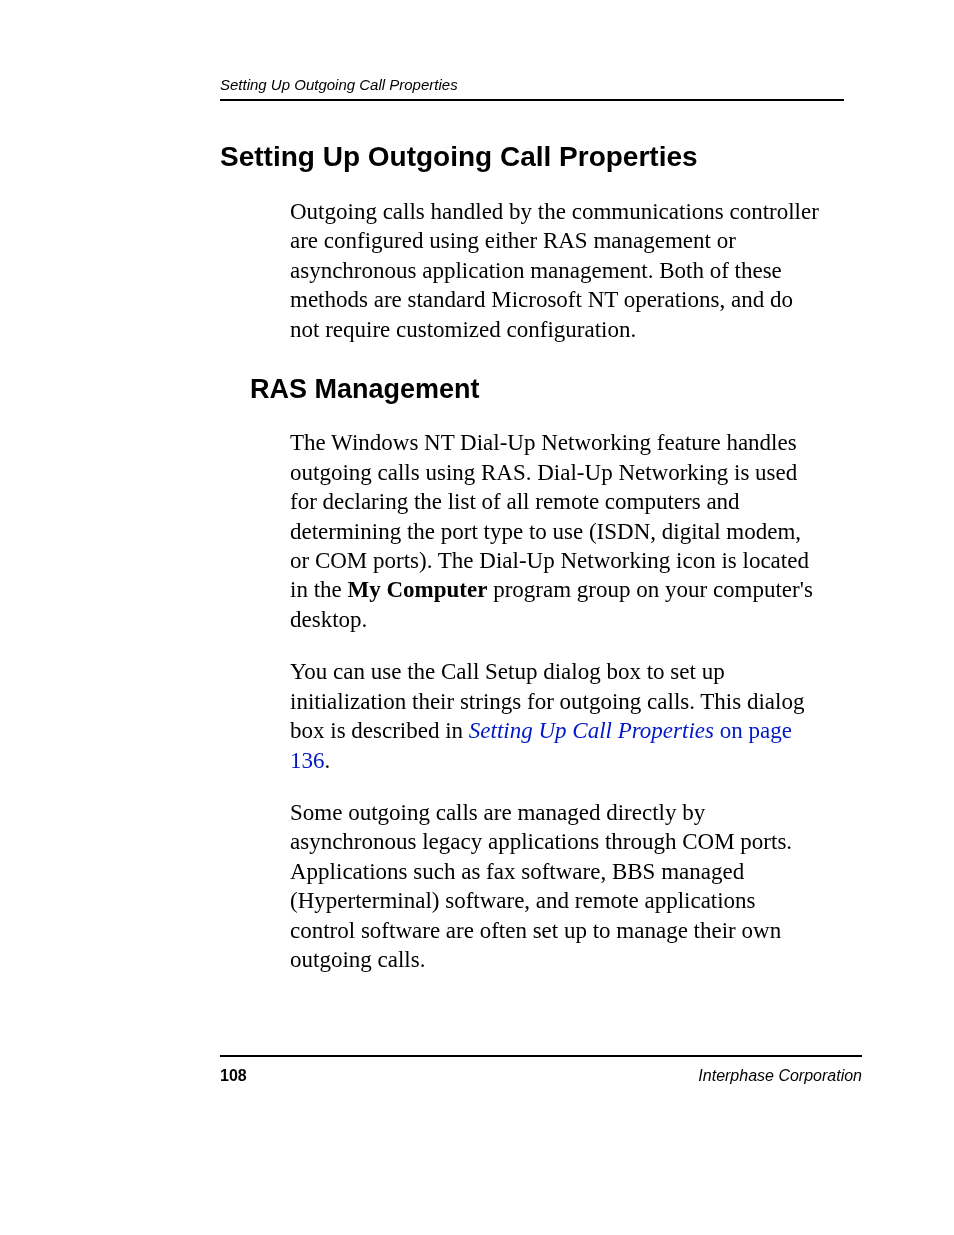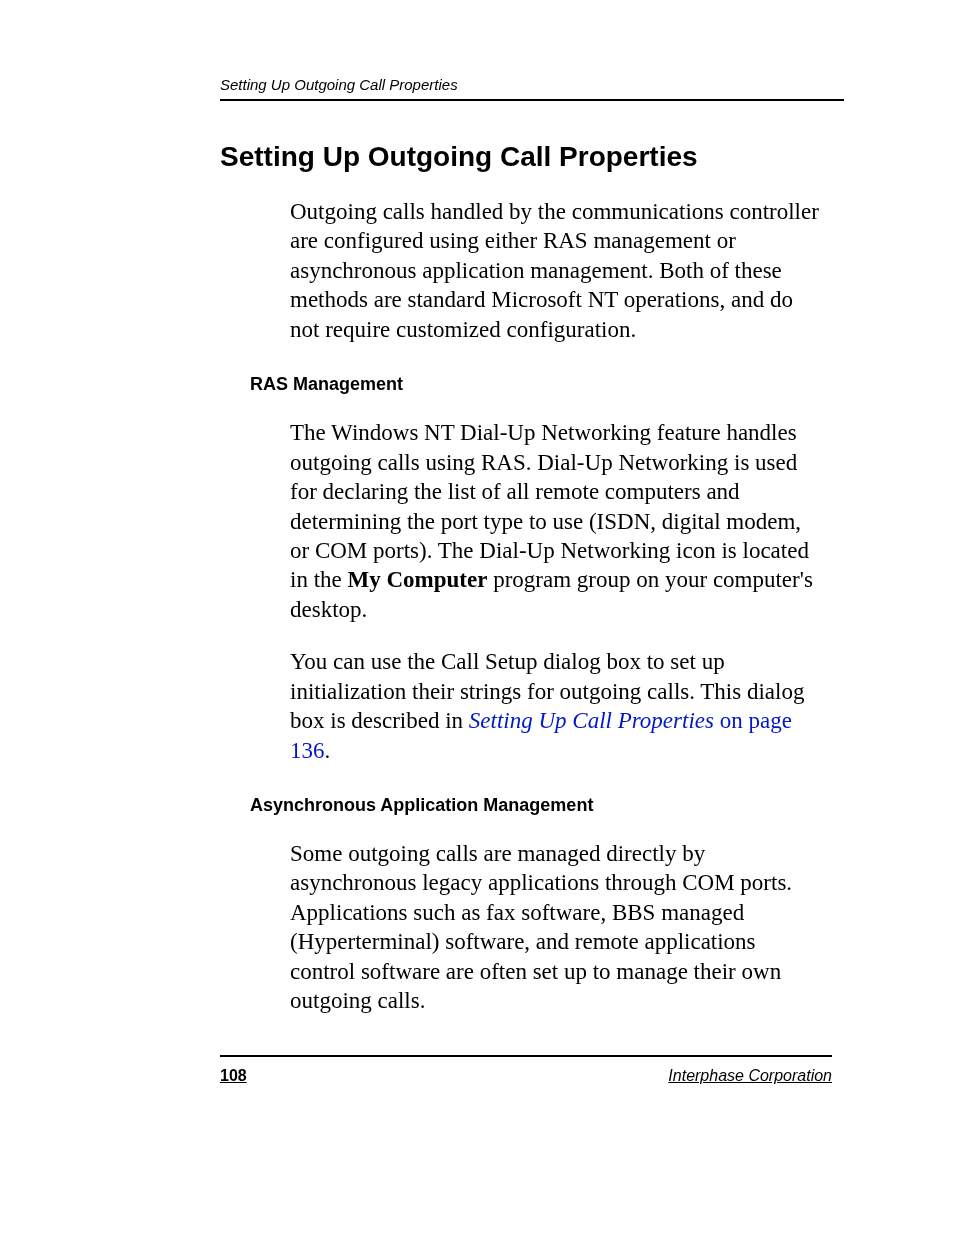--- a/index.html
+++ b/index.html
@@ -31,21 +31,21 @@
     .h1 {
       font-family: Arial, Helvetica, sans-serif;
       font-weight: bold;
       font-size: 28px;
       margin-bottom: 24px;
       margin-left: 0;
     }
     .h2 {
       font-family: Arial, Helvetica, sans-serif;
       font-weight: bold;
-      font-size: 18px;
+      font-size: 27px;
       margin-top: 30px;
       margin-bottom: 14px;
       margin-left: 30px;
     }
     .body-para {
       font-size: 23px;
       line-height: 1.28;
       margin-left: 70px;
       margin-right: 20px;
       margin-bottom: 18px;
@@ -56,23 +56,22 @@
     }
     .link {
       color: #0018c8;
     }
     .link-italic {
       font-style: italic;
     }
     .footer {
       position: absolute;
       left: 220px;
-      right: 122px;
+      right: 92px;
       bottom: 150px;
-      text-decoration: underline;
     }
     .rule-bottom {
       border-top: 2px solid #000;
       margin-bottom: 10px;
     }
     .footer-row {
       display: flex;
       justify-content: space-between;
       align-items: baseline;
     }
@@ -98,21 +97,20 @@
   <div class="h1">Setting Up Outgoing Call Properties</div>
 
   <p class="body-para">Outgoing calls handled by the communications controller are configured using either RAS management or asynchronous application management. Both of these methods are standard Microsoft NT operations, and do not require customized configuration.</p>
 
   <div class="h2">RAS Management</div>
 
   <p class="body-para"><span>The Windows NT Dial-Up Networking feature handles outgoing calls using RAS. Dial-Up Networking is used for declaring the list of all remote computers and determining the port type to use (ISDN, digital modem, or COM ports). The Dial-Up Networking icon is located in the </span><span class="bold-inline">My Computer</span><span> program group on your computer's desktop.</span></p>
 
   <p class="body-para"><span>You can use the Call Setup dialog box to set up initialization their strings for outgoing calls. This dialog box is described in </span><span class="link"><span class="link-italic">Setting Up Call Properties</span><span> on page 136</span></span><span>.</span></p>
 
-  <div class="h2">Asynchronous Application Management</div>
 
   <p class="body-para">Some outgoing calls are managed directly by asynchronous legacy applications through COM ports. Applications such as fax software, BBS managed (Hyperterminal) software, and remote applications control software are often set up to manage their own outgoing calls.</p>
 
   <div class="footer">
     <div class="rule-bottom"></div>
     <div class="footer-row">
       <span class="page-number">108</span>
       <span class="corp">Interphase Corporation</span>
     </div>
   </div>

